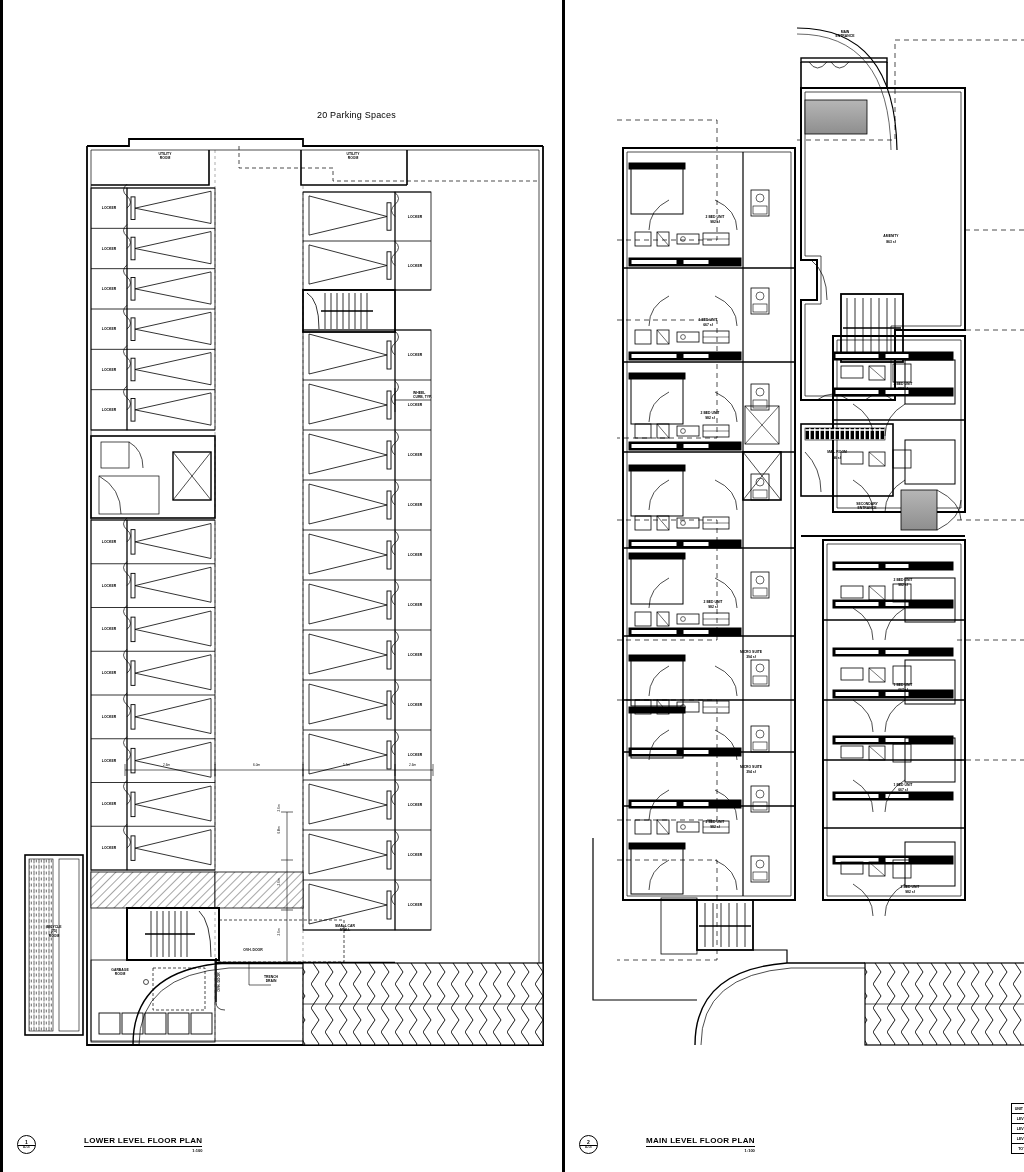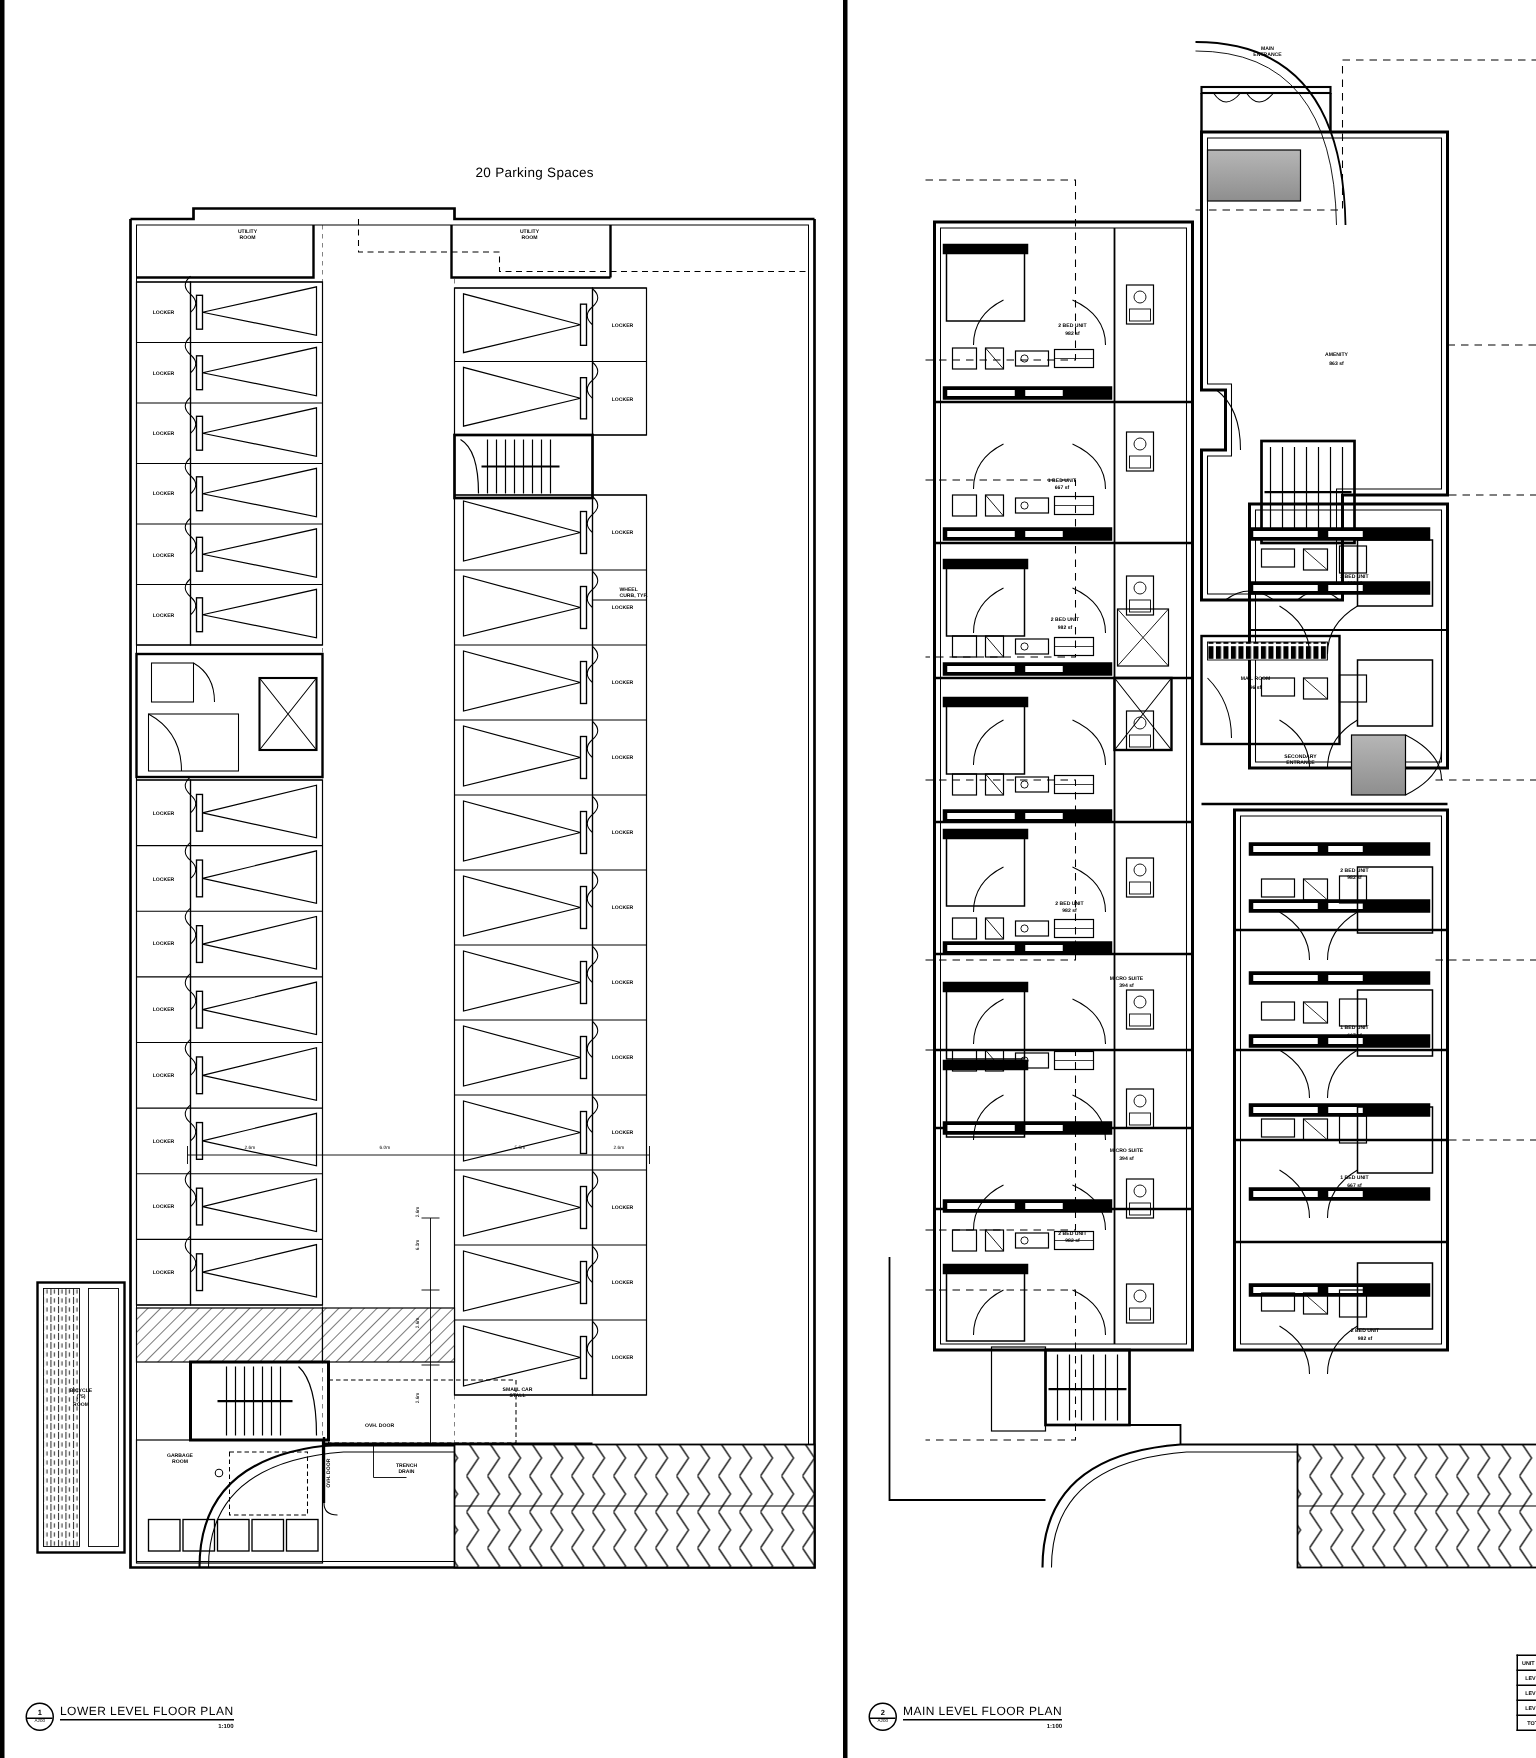--- a/index.html
+++ b/index.html
@@ -21,21 +21,21 @@
   .dim{position:absolute;font-size:3.2px;white-space:nowrap;}
 
   
   .plantitle{position:absolute;bottom:18px;display:flex;align-items:center;gap:4px;}
   .bubble{width:17px;height:17px;border:1px solid #000;border-radius:50%;
           display:flex;flex-direction:column;align-items:center;justify-content:center;
           font-size:4px;line-height:1;background:#fff;}
   .bubble .n{font-size:5px;font-weight:bold;}
   .bubble .d{font-size:3px;border-top:1px solid #000;width:100%;text-align:center;}
   .ptxt{display:flex;flex-direction:column;}
-  .ptxt .main{font-size:8px;font-weight:normal;letter-spacing:.3px;border-bottom:1.6px solid #000;padding-bottom:1px;}
+  .ptxt .main{font-size:8px;font-weight:bold;letter-spacing:.3px;border-bottom:1.6px solid #000;padding-bottom:1px;margin-left:44px;}
   .ptxt .scale{font-size:4px;font-weight:bold;align-self:flex-end;margin-top:1px;}
 
   
   #unit-table{position:absolute;right:0;bottom:8px;border-collapse:collapse;font-size:3.6px;background:#fff;}
   #unit-table td,#unit-table th{border:.7px solid #000;padding:1px 3px;text-align:center;
         font-weight:bold;white-space:nowrap;height:7px;}
   #unit-table .blank{border:none;}
 </style>
 </head>
 <body>

